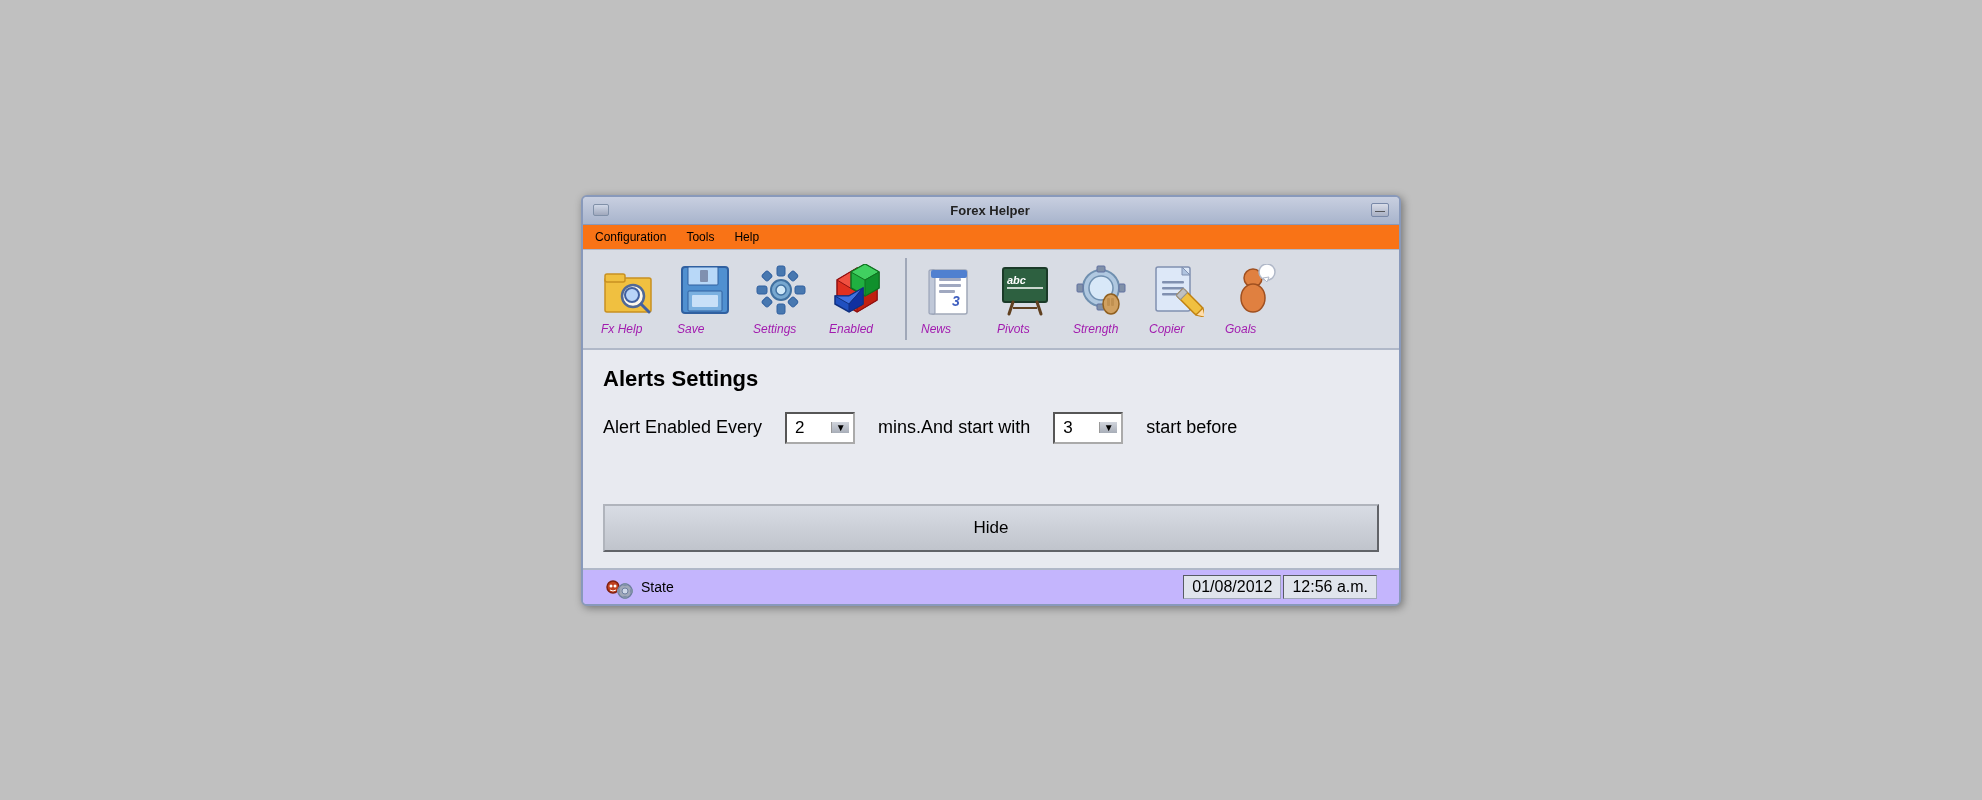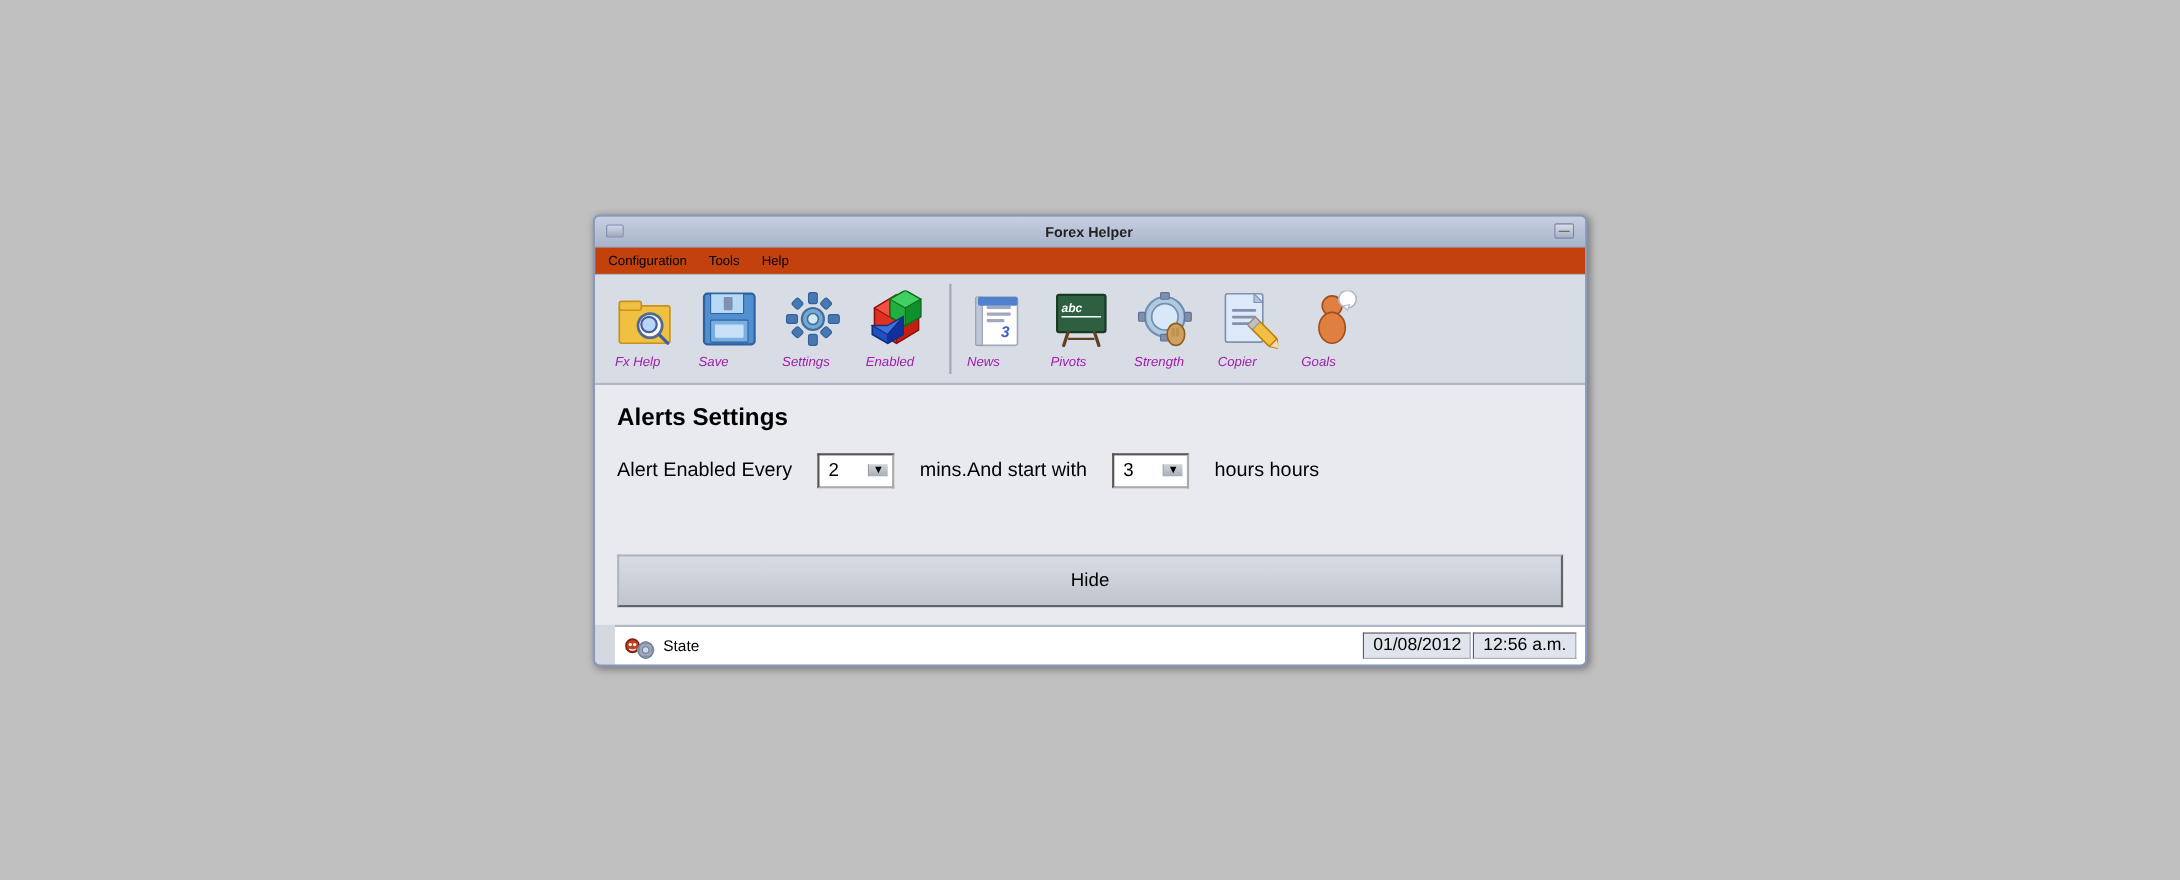--- a/index.html
+++ b/index.html
@@ -6,21 +6,21 @@
     body {
       background: #c0c0c0;
       display: flex;
       justify-content: center;
       align-items: center;
       min-height: 100vh;
       font-family: 'Segoe UI', Tahoma, Arial, sans-serif;
     }
 
     .window {
-      width: 904px;
+      width: 820px;
       border: 2px solid #8899bb;
       border-radius: 6px;
       background: #d4d8e0;
       box-shadow: 2px 2px 8px rgba(0,0,0,0.4);
       overflow: hidden;
     }
 
     .title-bar {
       background: linear-gradient(180deg, #c8cfe0 0%, #a8b4cc 100%);
       padding: 6px 10px;
@@ -65,21 +65,21 @@
       border-radius: 2px;
       cursor: pointer;
       display: flex;
       align-items: center;
       justify-content: center;
       font-size: 10px;
       color: #333;
     }
 
     .menu-bar {
-      background: #c2410c;
+      background: #f97316;
       padding: 3px 8px;
       display: flex;
       gap: 12px;
       border-bottom: 1px solid #b0b8c8;
     }
 
     .menu-item {
       font-size: 12px;
       color: #000;
       cursor: pointer;
@@ -190,28 +190,27 @@
       border: 2px outset #b0b4bc;
       font-size: 17px;
       cursor: pointer;
       text-align: center;
       color: #000;
       margin-bottom: 0;
       margin-top: 40px;
     }
 
     .status-bar {
-      background: #ffffff;
-      padding: 5px 8px;
+      background: #c4b5fd;
+      padding: 5px 22px;
       display: flex;
       align-items: center;
       justify-content: space-between;
       border-top: 2px solid #b0b8c8;
       font-size: 14px;
-      margin-left: 18px;
     }
 
     .status-left {
       display: flex;
       align-items: center;
       gap: 8px;
     }
 
     .status-icon {
       width: 28px;
@@ -447,21 +446,21 @@
         <div class="dropdown-arrow">▼</div>
       </div>
 
       <span>mins.And start with</span>
 
       <div class="dropdown">
         <span class="dropdown-value">3</span>
         <div class="dropdown-arrow">▼</div>
       </div>
 
-      <span>hours hours</span>
+      <span>start before</span>
     </div>
 
     <button class="hide-button">Hide</button>
   </div>
 
   <div class="status-bar">
     <div class="status-left">
       <div class="status-icon">
         <svg width="28" height="24" viewBox="0 0 28 24">
 

